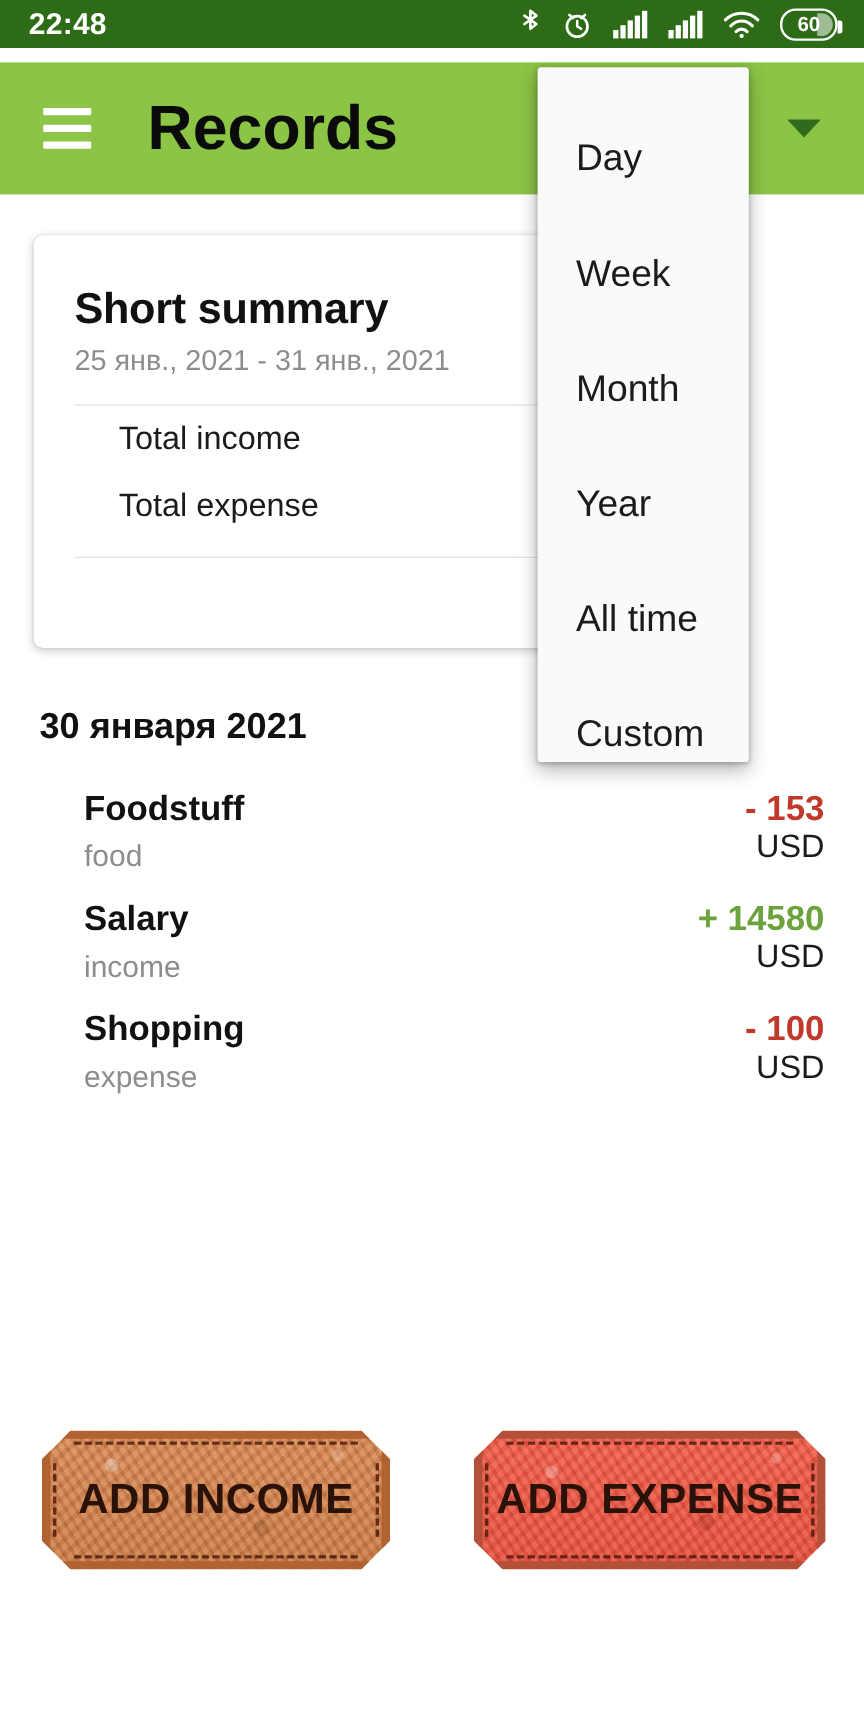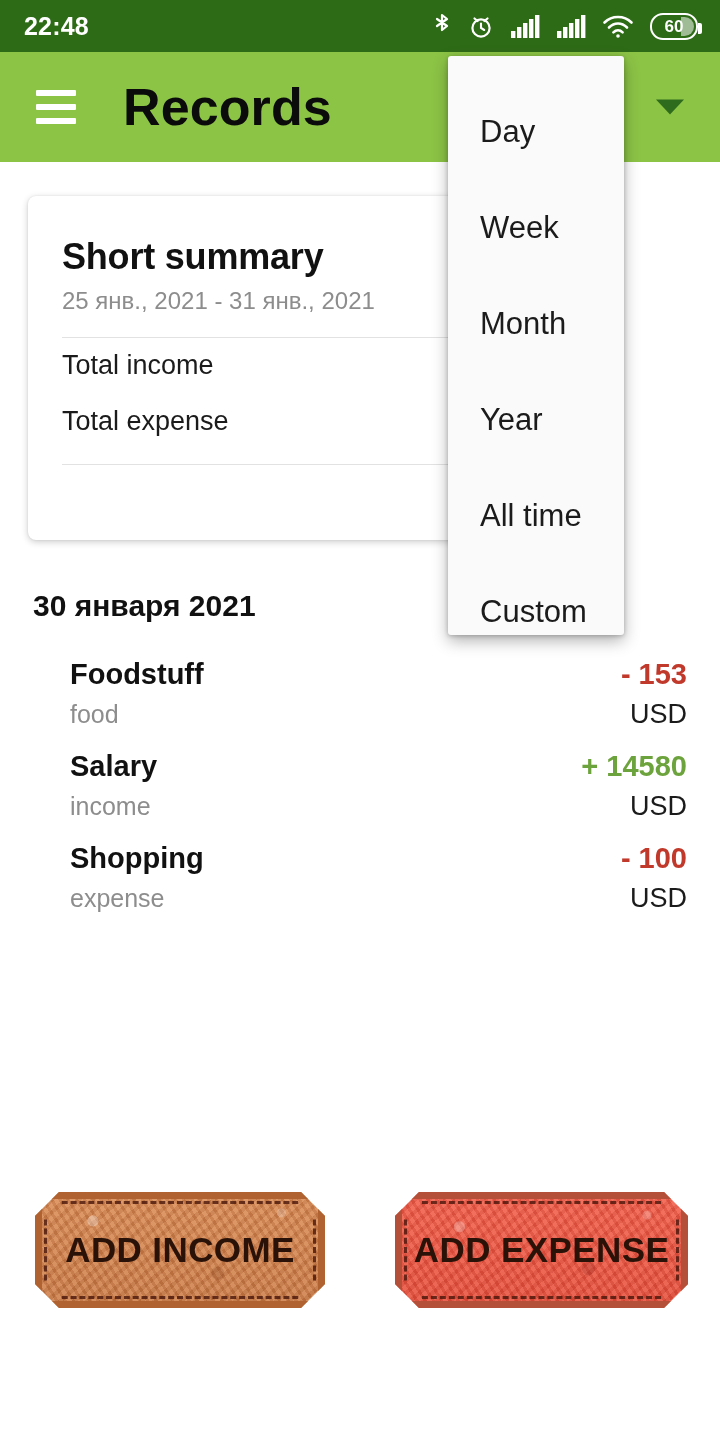--- a/index.html
+++ b/index.html
@@ -6,21 +6,21 @@
   html, body {
     width: 720px; height: 1440px;
     background: #ffffff;
     font-family: "Liberation Sans", "DejaVu Sans", sans-serif;
     overflow: hidden;
   }
   #screen { position: relative; width: 720px; height: 1440px; background:#fff; }
 
   
   .status-bar {
-    position: absolute; left:0; top:0; width:720px; height:52px;
+    position: absolute; left:0; top:0; width:720px; height:40px;
     background:#2E6B17; display:flex; align-items:center;
     padding: 0 22px 0 24px; color:#fff;
   }
   .status-time { font-size:25px; font-weight:700; letter-spacing:.2px; line-height:1; }
   .status-icons { margin-left:auto; display:flex; align-items:center; gap:16px; }
   .status-icons svg { display:block; }
   .battery {
     width:48px; height:27px; border:2.5px solid #fff; border-radius:13px;
     display:flex; align-items:center; justify-content:center; position:relative;text-align:center;
   }
@@ -63,41 +63,41 @@
   .summary-range { font-size:24px; color:#8d8d8d; margin-top:9px; }
   .chevron-more {
     position:absolute; right:-6px; top:55px; font-size:40px; color:#5c5c5c;
     font-weight:700; line-height:1; cursor:pointer; letter-spacing:-6px;
   }
   .card-divider { height:1px; background:#e2e2e2; margin-top:22px; }
   .sum-row {
     display:flex; align-items:baseline; justify-content:space-between;
     height:54px; padding-top:12px;
   }
-  .sum-label { font-size:27px; color:#1b1b1b; }
+  .sum-label { font-size:27px; color:#1b1b1b;margin-left:37px; }
   .sum-value { font-size:27px; white-space:nowrap; }
   .sum-value.pos { color:#6DA33C; }
   .sum-value.neg { color:#C0392B; }
   .sum-row.last { padding-top:14px; }
 
   
   .date-header {
     position:absolute; left:33px; top:589px;
     font-size:30px; font-weight:700; color:#111;
   }
 
   
   .record-list { position:absolute; left:0; top:652px; width:720px; }
   .record {
     position:relative; height:92px; padding:0 33px;margin-left:37px;
   }
   .rec-title { position:absolute; left:33px; top:6px; font-size:29px; font-weight:700; color:#111; }
   .rec-cat   { position:absolute; left:33px; top:48px; font-size:25px; color:#8d8d8d; }
   .rec-amount{ position:absolute; right:33px; top:6px; font-size:29px; font-weight:700; white-space:nowrap; }
-  .rec-curr  { position:absolute; right:33px; top:47px; font-size:27px; color:#1b1b1b; }
+  .rec-curr  { position:absolute; right:33px; top:38px; font-size:27px; color:#1b1b1b; }
   .amt-pos { color:#6DA33C; }
   .amt-neg { color:#C0392B; }
 
   
   .btn-row { position:absolute; left:0; top:1192px; width:720px; height:120px; }
   .leather-btn {
     position:absolute; top:0; height:116px; cursor:pointer;
     display:flex; align-items:center; justify-content:center;
     clip-path: polygon(24px 0, calc(100% - 24px) 0, 100% 24px, 100% calc(100% - 24px),
                        calc(100% - 24px) 100%, 24px 100%, 0 calc(100% - 24px), 0 24px);

